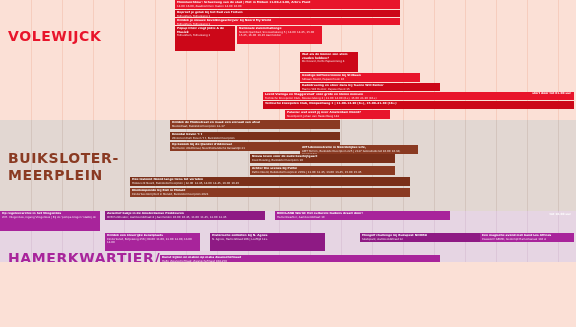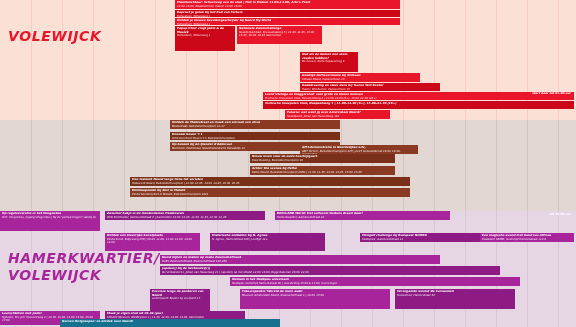--- a/index.html
+++ b/index.html
@@ -2,21 +2,21 @@
 <html><head>
 <meta charset="utf-8">
 <title>Timeline</title>
 <style>
   html,body{margin:0;padding:0;}
   body{
     width:576px;height:327px;overflow:hidden;
     font-family:"DejaVu Sans","Liberation Sans",sans-serif;
     background:#FBE0D6;
   }
-  #board{position:relative;width:576px;height:327px;overflow:hidden;font-style:italic;}
+  #board{position:relative;width:576px;height:262px;overflow:hidden;}
 
   .band{position:absolute;left:0;width:576px;overflow:hidden;}
   .band-grid{position:absolute;inset:0;pointer-events:none;}
   .gl{position:absolute;top:0;bottom:0;width:1px;}
 
   .zonelabel{
     position:absolute;left:8px;z-index:6;
     font-family:"DejaVu Sans","Liberation Sans",sans-serif;
     font-weight:700;font-size:14px;line-height:1.18;
     letter-spacing:.6px;white-space:pre-line;
@@ -84,20 +84,22 @@
         <div class="gl" style="left: 341px; background: rgb(212, 197, 190);"></div>
         <div class="gl" style="left: 372px; background: rgb(212, 197, 190);"></div>
         <div class="gl" style="left: 403px; background: rgb(212, 197, 190);"></div>
         <div class="gl" style="left: 434px; background: rgb(212, 197, 190);"></div>
         <div class="gl" style="left: 465px; background: rgb(212, 197, 190);"></div>
         <div class="gl" style="left: 496px; background: rgb(212, 197, 190);"></div>
         <div class="gl" style="left: 527px; background: rgb(212, 197, 190);"></div>
         <div class="gl" style="left: 558px; background: rgb(212, 197, 190);"></div>
       </div>
     </div>
+    <div class="zonelabel" style="top: 150px; color: rgb(138, 58, 34);">BUIKSLOTER-
+MEERPLEIN</div>
     <div class="band" style="top: 211px; height: 116px; background: rgb(230, 213, 227);">
       <div class="band-grid">
         <div class="gl" style="left: 31px; background: rgb(220, 198, 216);"></div>
         <div class="gl" style="left: 62px; background: rgb(220, 198, 216);"></div>
         <div class="gl" style="left: 93px; background: rgb(220, 198, 216);"></div>
         <div class="gl" style="left: 124px; background: rgb(220, 198, 216);"></div>
         <div class="gl" style="left: 155px; background: rgb(220, 198, 216);"></div>
         <div class="gl" style="left: 186px; background: rgb(220, 198, 216);"></div>
         <div class="gl" style="left: 217px; background: rgb(220, 198, 216);"></div>
         <div class="gl" style="left: 248px; background: rgb(220, 198, 216);"></div>

